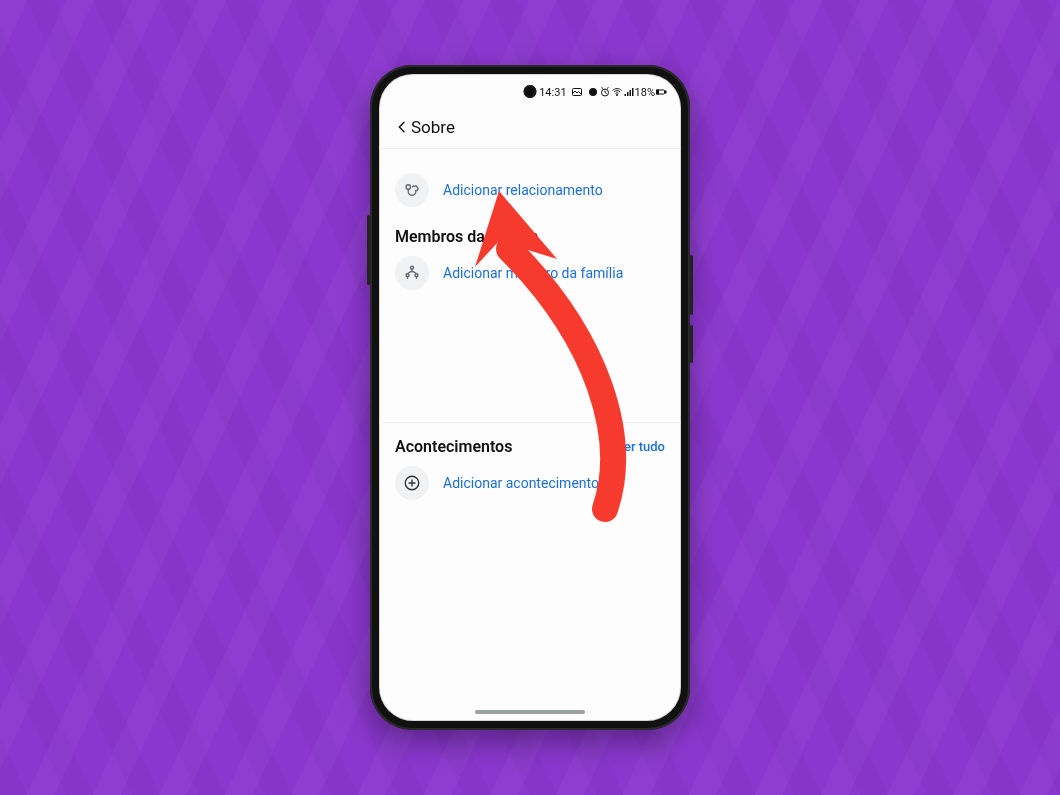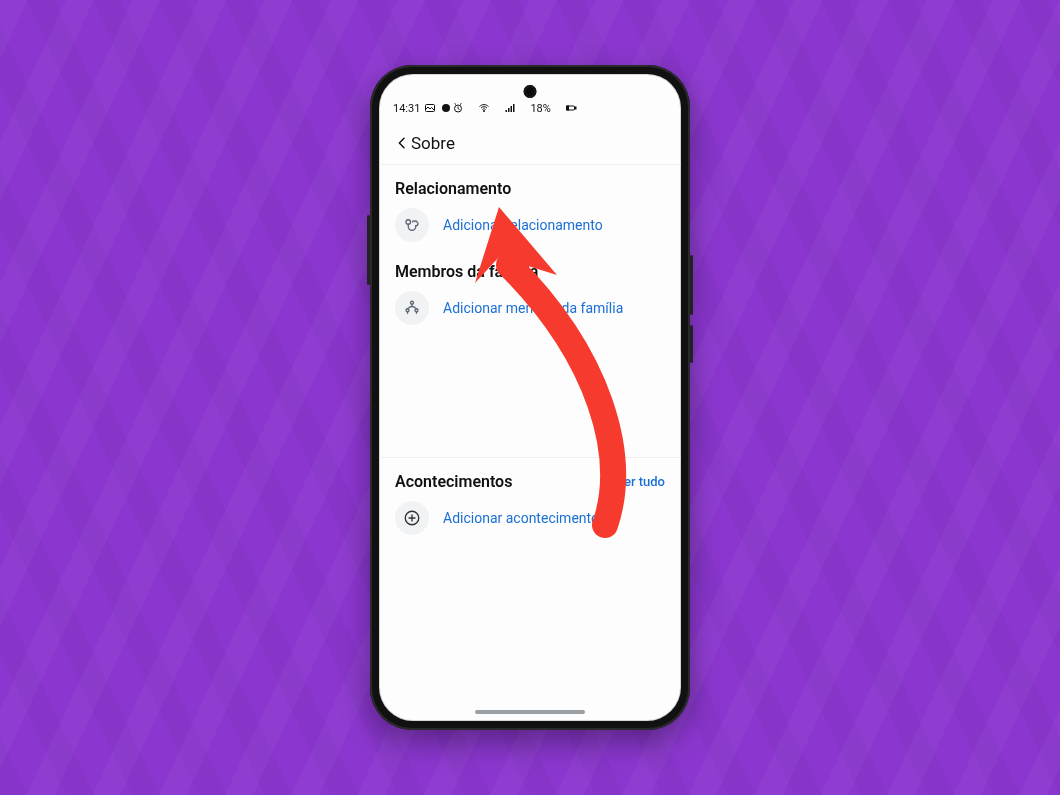--- a/index.html
+++ b/index.html
@@ -32,25 +32,25 @@
 
   .screen{
     width:100%;height:100%;background:#fdfdfd;border-radius:34px;overflow:hidden;
     position:relative;display:flex;flex-direction:column;
     box-shadow:inset 0 0 0 1px rgba(0,0,0,.15);
   }
   .camera{position:absolute;left:50%;top:11px;transform:translateX(-50%);width:13px;height:13px;background:#0c0c0c;border-radius:50%;box-shadow:inset 0 0 0 2px #1a1a1a;z-index:5;}
 
   
   .statusbar{
-    height:28px;flex:0 0 28px;display:flex;align-items:center;justify-content:flex-start;
-    padding:20px 14px 0;font-size:11px;color:#111;
+    height:28px;flex:0 0 28px;display:flex;align-items:center;justify-content:flex-end;
+    padding:4px 14px 0;font-size:11px;color:#111;
   }
   .sb-left{display:flex;align-items:center;gap:4px;}
-  .sb-right{display:flex;align-items:center;gap:14px;}
+  .sb-right{display:flex;align-items:center;gap:0;}
   .sb-ico{width:12px;height:12px;display:inline-flex;align-items:center;justify-content:center;}
   .sb-ico svg{width:12px;height:12px;display:block;}
 
   
   .appbar{
     height:42px;flex:0 0 42px;display:flex;align-items:center;
     padding:0 14px;border-bottom:1px solid #eee;
   }
   .back{width:18px;height:18px;display:flex;align-items:center;justify-content:center;}
   .back svg{width:16px;height:16px;}
@@ -144,23 +144,20 @@
           <svg viewBox="0 0 24 24" fill="none" stroke="#111" stroke-width="2.2" stroke-linecap="round" stroke-linejoin="round">
               <polyline points="15 5 8 12 15 19"></polyline>
             </svg>
         </span>
         <span class="appbar-title">Sobre</span>
       </div>
 
       <div class="content">
 
         <div class="section">
-          <div class="section-header">
-            <span class="section-title">Relacionamento</span>
-          </div>
           <div class="row">
             <span class="row-icon">
               <svg viewBox="0 0 24 24" fill="none" stroke="currentColor" stroke-width="1.8" stroke-linecap="round" stroke-linejoin="round">
                 <circle cx="7" cy="8" r="3"></circle>
                 <path d="M7 11v3a5 5 0 0 0 5 5h0a5 5 0 0 0 5-5v-1"></path>
                 <path d="M17 13c1.6 0 3-1.3 3-3 0-1-.7-1.9-1.6-2.1C17.9 6.3 16.5 6 15.8 7l-.3.3-.3-.3c-.7-1-2.1-.7-2.6.9"></path>
               </svg>
             </span>
             <span class="row-label">Adicionar relacionamento</span>
           </div>

